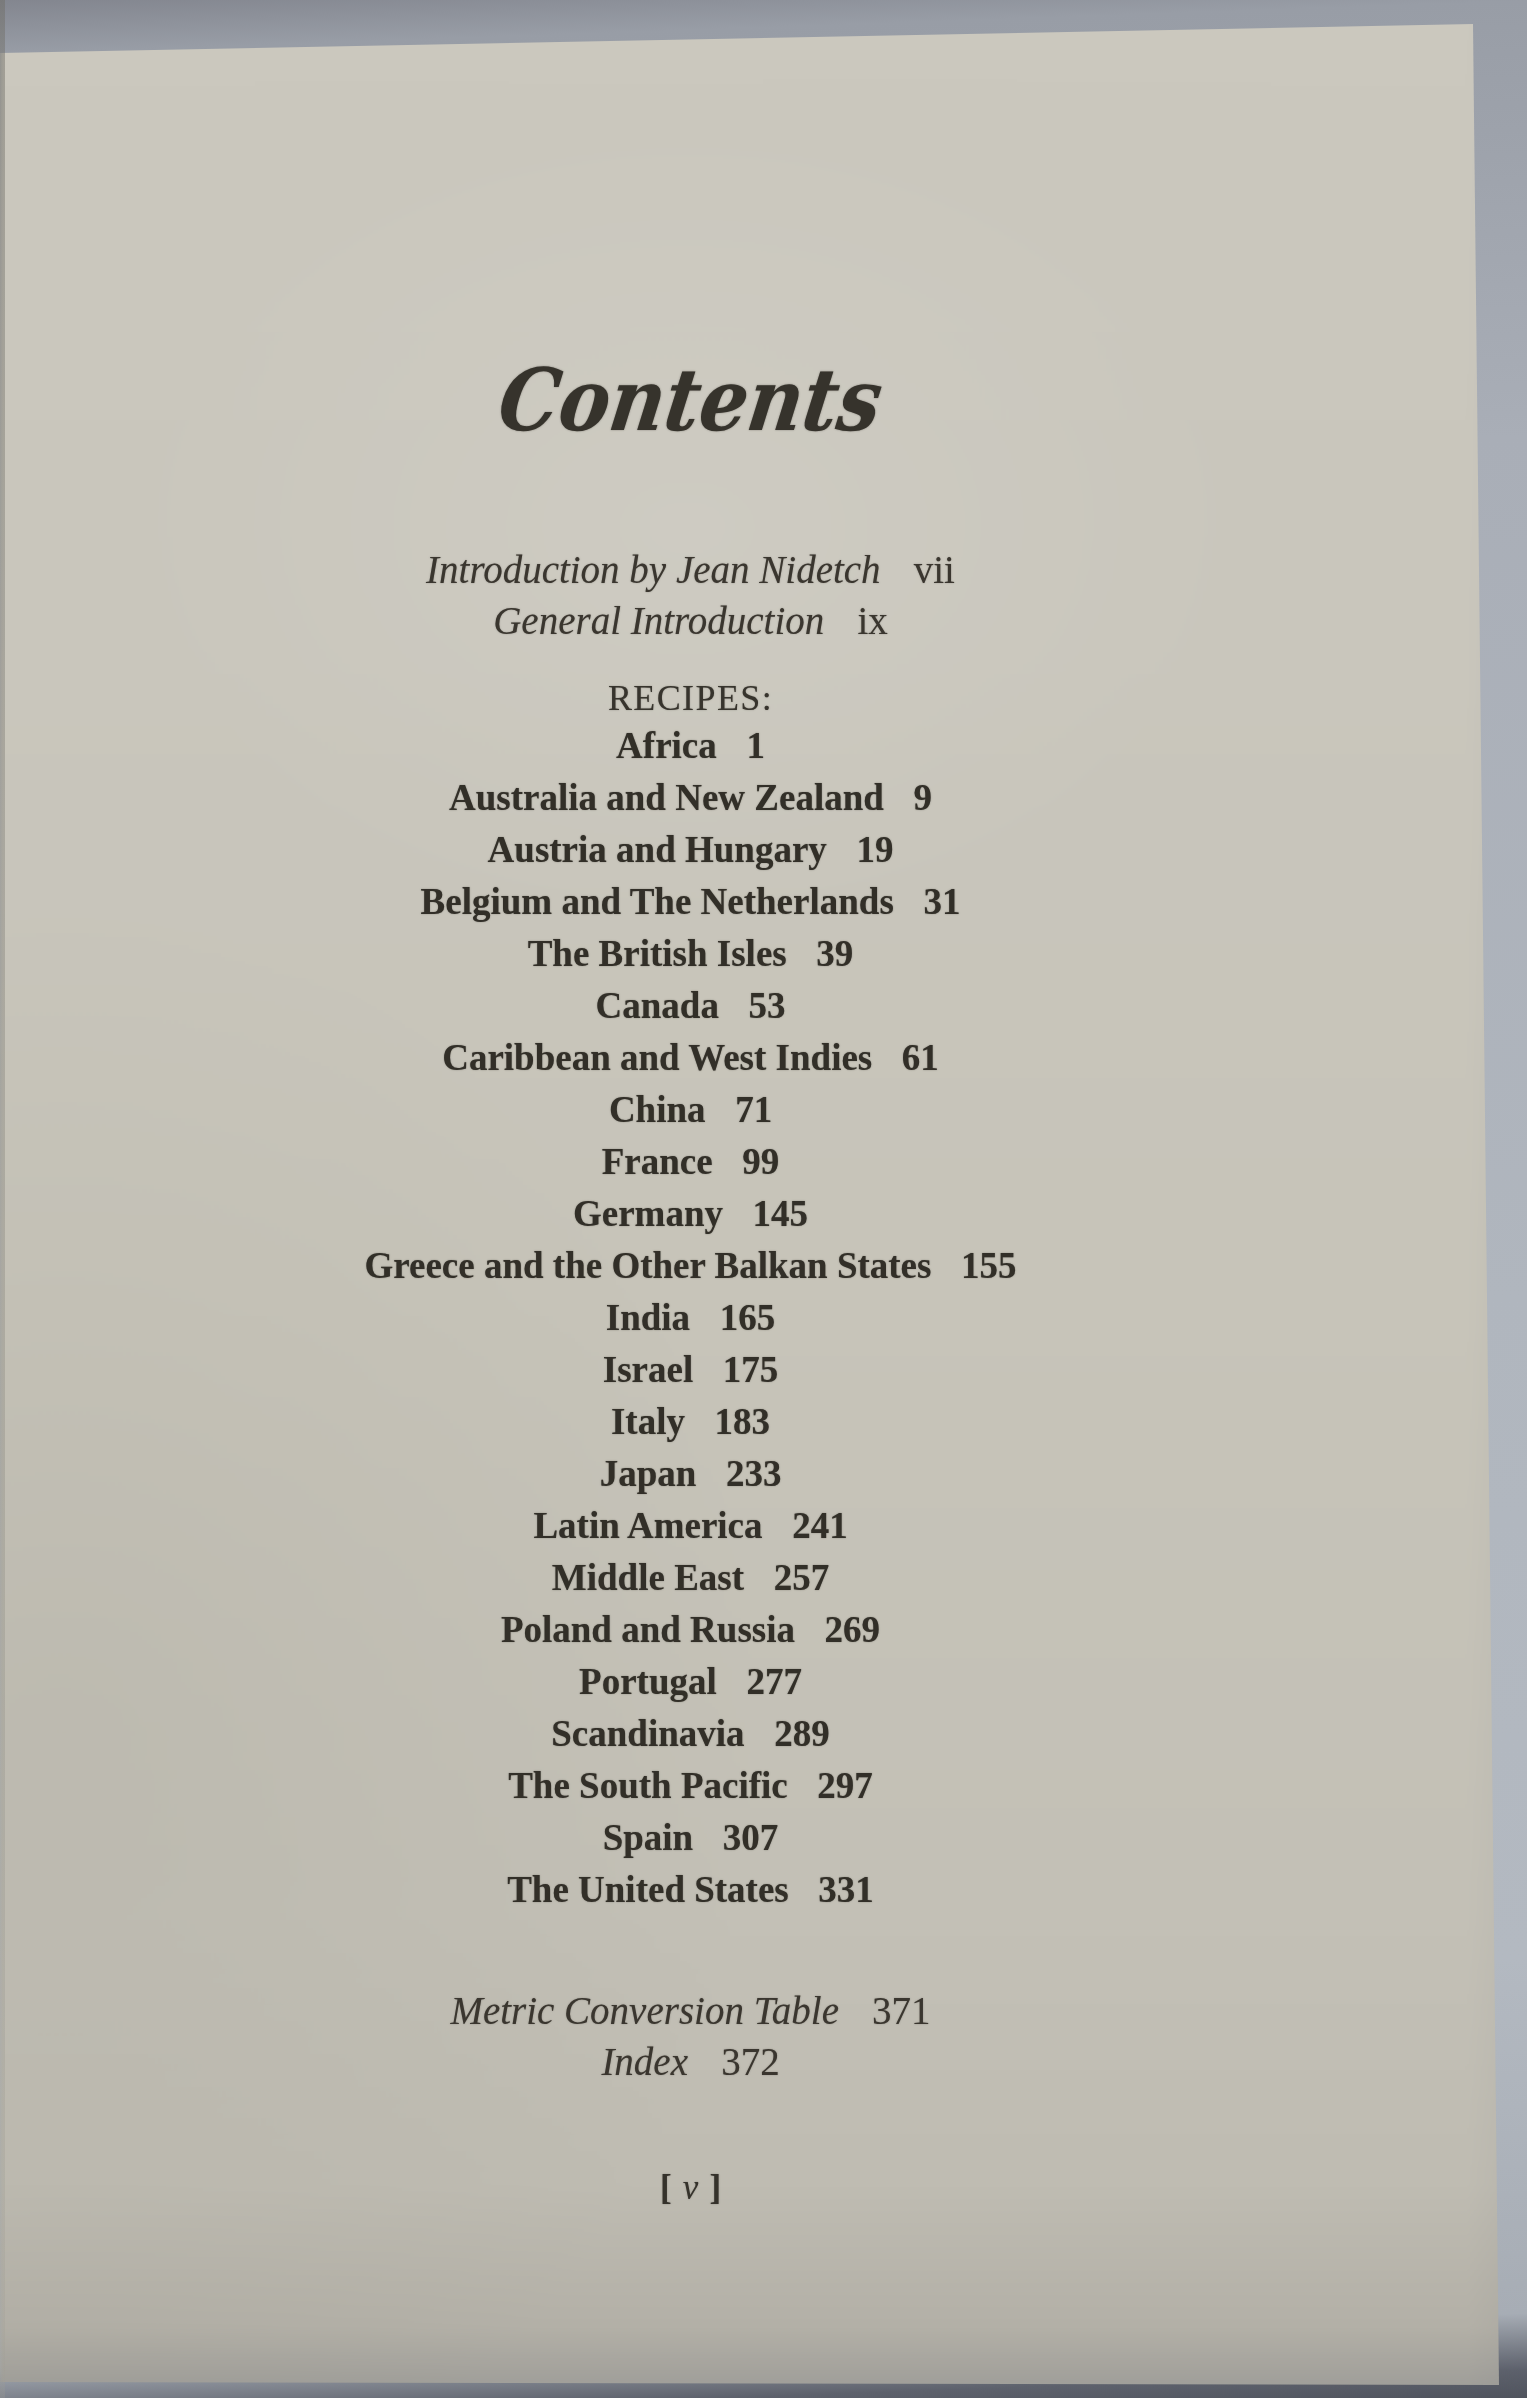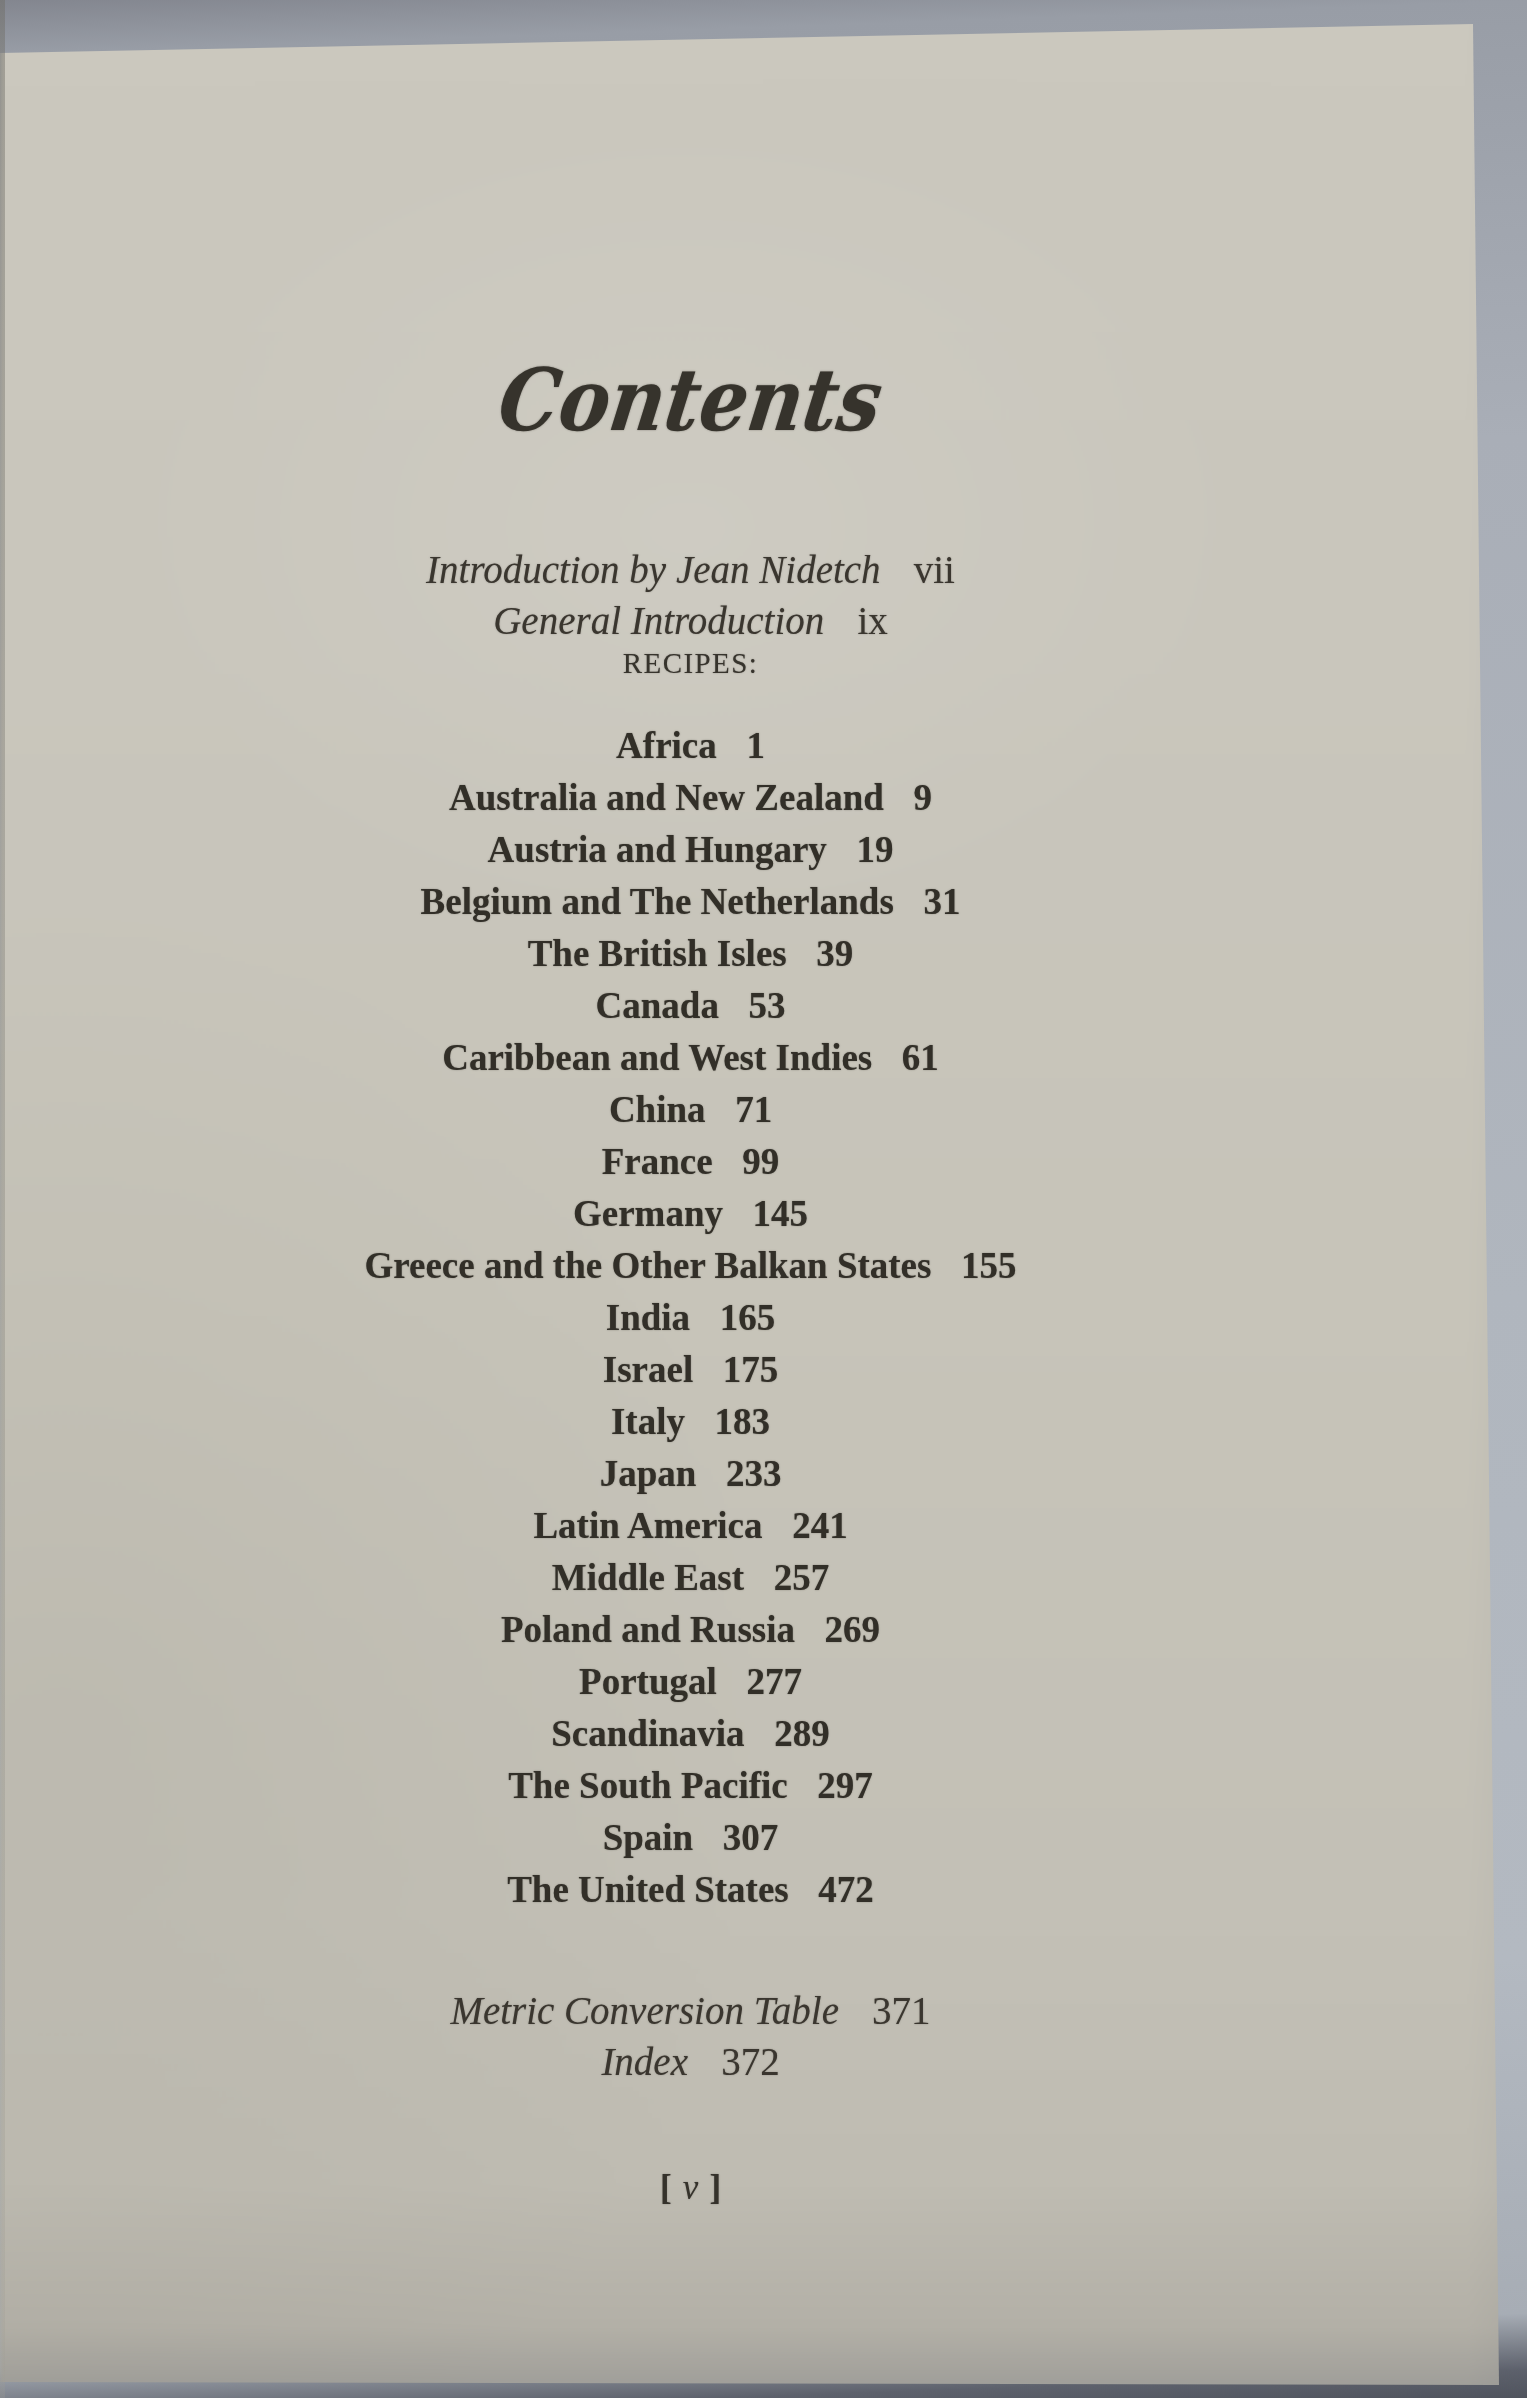--- a/index.html
+++ b/index.html
@@ -51,22 +51,22 @@
   }
   #title-block .sq{display:inline-block;transform:scaleX(.88) skewX(-9deg);}
 
   #front-matter{
     top:544px;font-style:italic;font-size:39px;color:#3a362f;
     text-shadow:0 0 1.4px rgba(58,54,47,.5);
   }
   #front-matter .line{height:51px;line-height:51px;}
 
   #section-heading{
-    top:646px;height:34px;line-height:34px;
-    font-size:29px;letter-spacing:1.4px;color:#37342d;
+    top:681px;height:34px;line-height:34px;
+    font-size:36px;letter-spacing:1.4px;color:#37342d;
     text-shadow:0 0 1.4px rgba(55,52,45,.5);
   }
 
   #entries{
     top:720px;font-weight:bold;font-size:37px;color:#322f28;
     text-shadow:0 0 1.4px rgba(50,47,40,.55);
   }
   #entries .entry{height:52px;line-height:52px;}
 
   #back-matter{
@@ -121,21 +121,21 @@
       <span class="entry line"><span>Israel</span><span class="pg">175</span></span>
       <span class="entry line"><span>Italy</span><span class="pg">183</span></span>
       <span class="entry line"><span>Japan</span><span class="pg">233</span></span>
       <span class="entry line"><span>Latin America</span><span class="pg">241</span></span>
       <span class="entry line"><span>Middle East</span><span class="pg">257</span></span>
       <span class="entry line"><span>Poland and Russia</span><span class="pg">269</span></span>
       <span class="entry line"><span>Portugal</span><span class="pg">277</span></span>
       <span class="entry line"><span>Scandinavia</span><span class="pg">289</span></span>
       <span class="entry line"><span>The South Pacific</span><span class="pg">297</span></span>
       <span class="entry line"><span>Spain</span><span class="pg">307</span></span>
-      <span class="entry line"><span>The United States</span><span class="pg">472</span></span>
+      <span class="entry line"><span>The United States</span><span class="pg">331</span></span>
     </div>
 
     <div class="block" id="back-matter">
       <span class="line"><span>Metric Conversion Table</span><span class="pg">371</span></span>
       <span class="line"><span>Index</span><span class="pg">372</span></span>
     </div>
 
     <div class="block" id="folio">
       <span class="fbr">[</span><span class="fv">v</span><span class="fbr">]</span>
     </div>

